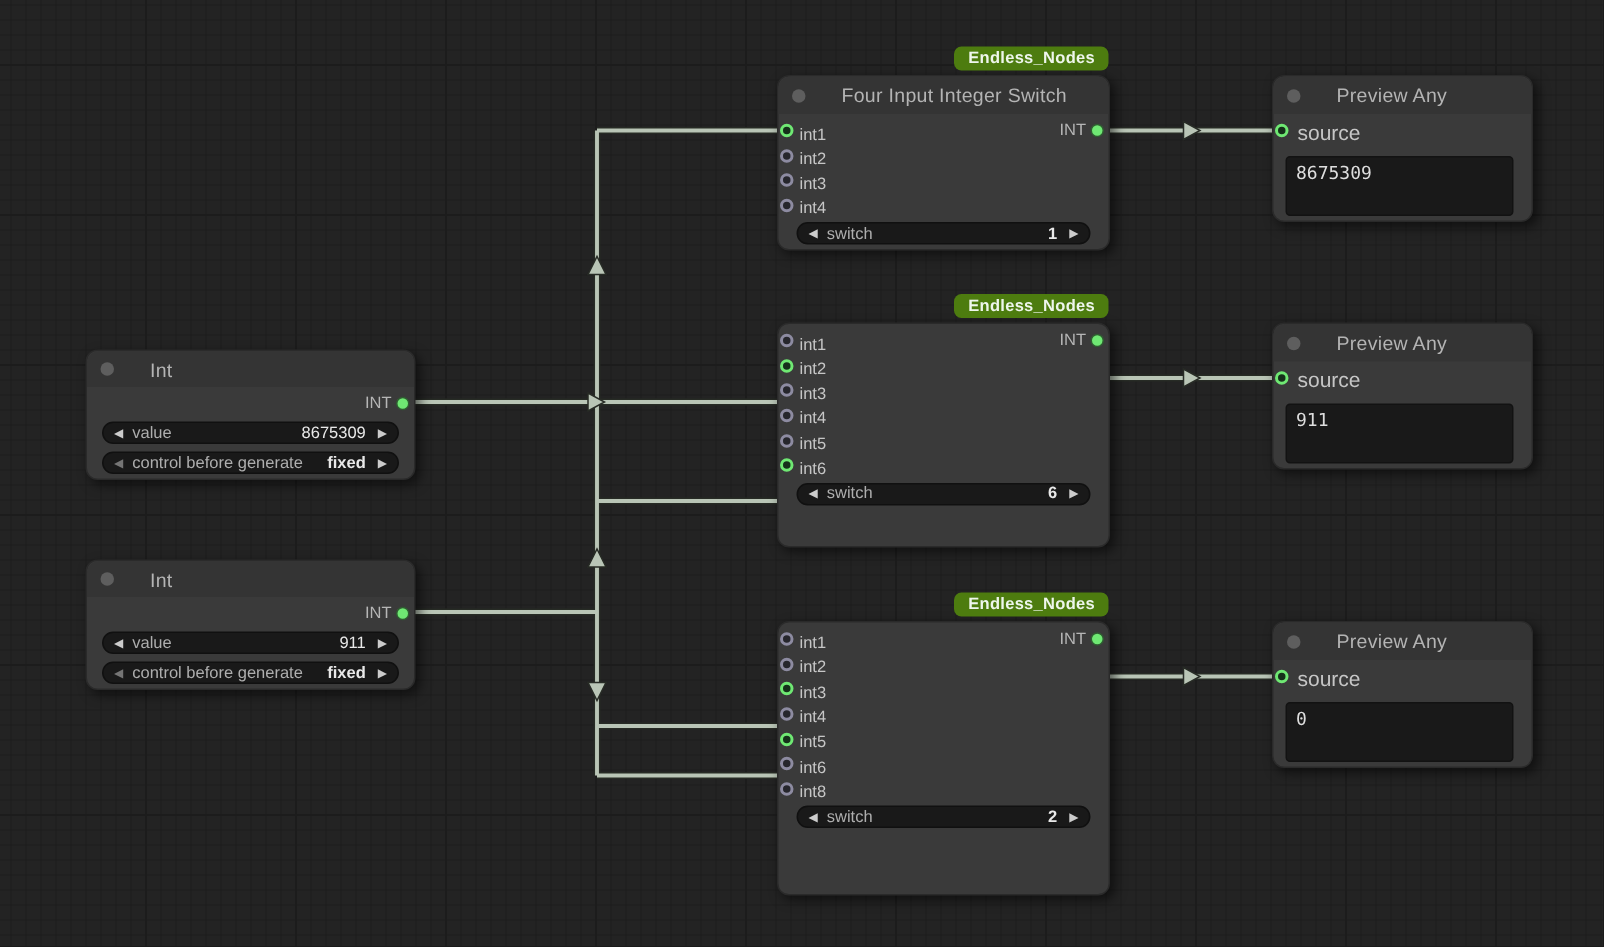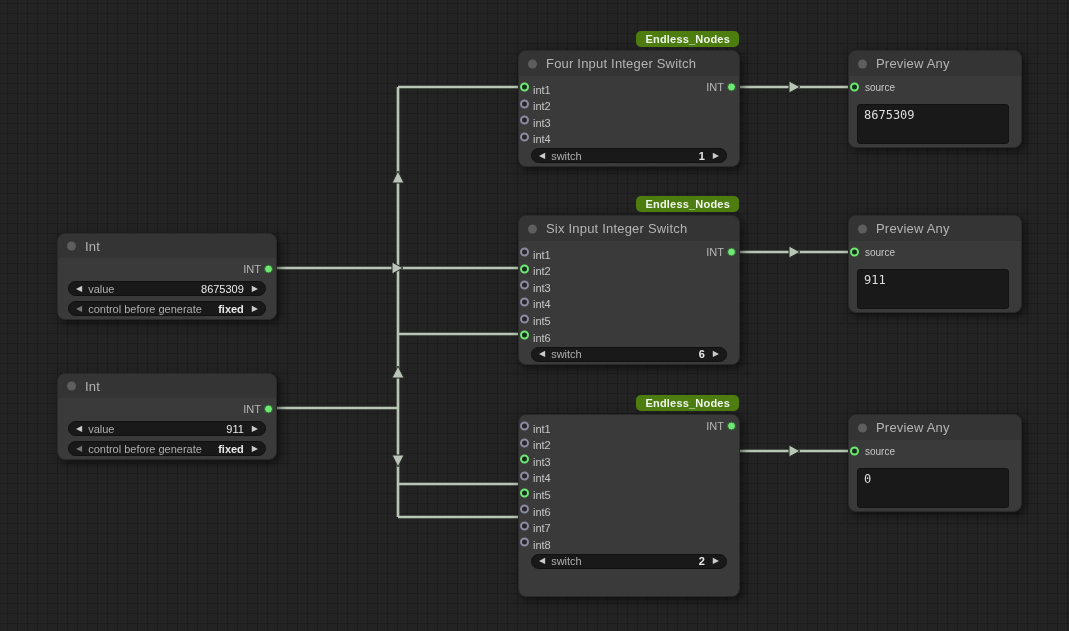--- a/index.html
+++ b/index.html
@@ -19,21 +19,21 @@
   .wires path{fill:none;stroke:#b9c5b6;stroke-width:2.6px;}
   .wires .under path{stroke:#272b25;stroke-width:4.6px;}
   .wires polygon{fill:#b9c5b6;stroke:#272b25;stroke-width:1px;}
 
   .node{
     position:absolute;background:#3a3a3a;border:1px solid #2a2a2a;border-radius:8px;
     box-shadow:3px 3px 8px rgba(0,0,0,.55);box-sizing:border-box;
   }
   .node .title{
     height:25px;background:#343434;border-radius:8px 8px 0 0;display:flex;align-items:center;
-    color:#b4b4b4;font-size:13px;padding-left:27px;position:relative;letter-spacing:.2px;
+    color:#b4b4b4;font-size:13px;padding-left:42px;position:relative;letter-spacing:.2px;
   }
   .title-dot{position:absolute;left:9px;top:50%;transform:translateY(-50%);
     width:9px;height:9px;border-radius:50%;background:#5e5e5e;}
   .badge{
     position:absolute;right:0;top:-20px;height:16px;line-height:16px;
     background:#4d7c0f;color:#eef6ec;font-size:11px;font-weight:bold;
     padding:0 9px;border-radius:5px;letter-spacing:.2px;
   }
   .ports{padding-top:3px;position:relative;}
   .prow{position:relative;height:16.6px;display:flex;align-items:flex-end;
@@ -58,21 +58,21 @@
   .pill .val{margin-left:auto;margin-right:8px;color:#e9e9e9;}
   .pill .val.b{font-weight:bold;}
 
   .int-out-row{height:22px;display:flex;align-items:center;justify-content:flex-end;
     padding-right:15px;color:#b6b6b6;font-size:11px;position:relative;}
   .int-out-row .dot.out{right:3px;}
   .int-node .pill{margin:1px 10px 0 10px;}
   .int-node .pill + .pill{margin-top:5px;}
 
   .src-row{position:relative;height:17px;display:flex;align-items:center;
-    padding-left:16px;color:#c6c6c6;font-size:10px;padding-top:3px;}
+    padding-left:16px;color:#c6c6c6;font-size:14px;padding-top:3px;}
   .src-row .dot{top:calc(50% + 1px);}
   .pvbox{
     margin:8px 12px 0 8px;height:40px;background:#191919;border:1px solid #121212;
     border-radius:3px;color:#dedede;font-family:"DejaVu Sans Mono",monospace;
     font-size:12px;padding:3px 6px;box-sizing:border-box;overflow:hidden;
   }
 </style>
 </head>
 <body>
 
@@ -189,24 +189,20 @@
     <div class="pill">
       <span class="arr">◀</span>
       <span class="lbl">switch</span>
       <span class="val b">1</span>
       <span class="arr">▶</span>
     </div>
   </div>
 
   <div class="node" style="left:518px;top:215px;width:222px;height:150px;">
     <div class="badge">Endless_Nodes</div>
-    <div class="title">
-      <span class="title-dot"></span>
-      <span>Six Input Integer Switch</span>
-    </div>
     <div class="ports">
       <div class="prow">
           <span class="dot in"></span>
         <span>int1</span>
         <span class="outgrp">
           <span>INT</span>
           <span class="dot out"></span>
         </span>
       </div>
       <div class="prow">
@@ -264,24 +260,20 @@
       <div class="prow">
           <span class="dot in connected"></span>
         <span>int5</span>
         </div>
       <div class="prow">
           <span class="dot in"></span>
         <span>int6</span>
         </div>
       <div class="prow">
           <span class="dot in"></span>
-        <span>int7</span>
-        </div>
-      <div class="prow">
-          <span class="dot in"></span>
         <span>int8</span>
         </div>
     </div>
     <div class="pill">
       <span class="arr">◀</span>
       <span class="lbl">switch</span>
       <span class="val b">2</span>
       <span class="arr">▶</span>
     </div>
   </div>

